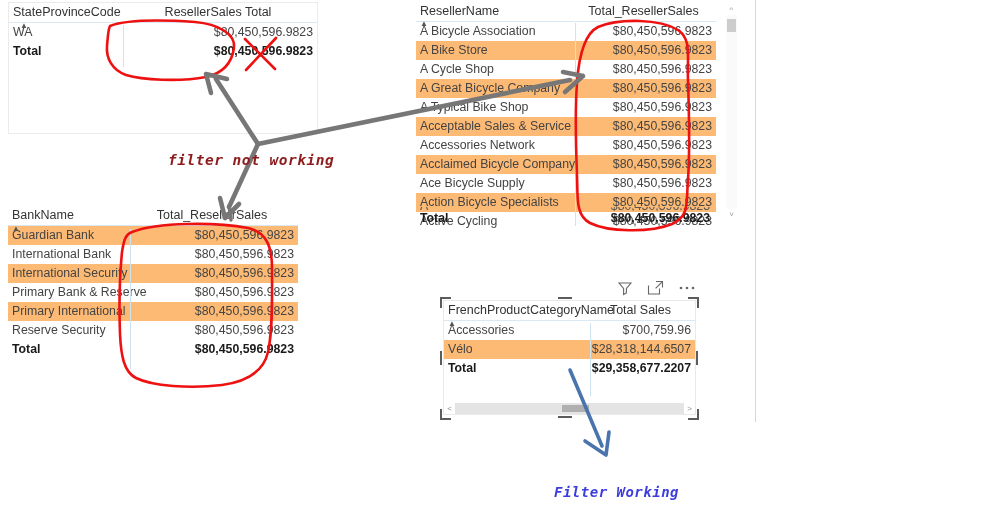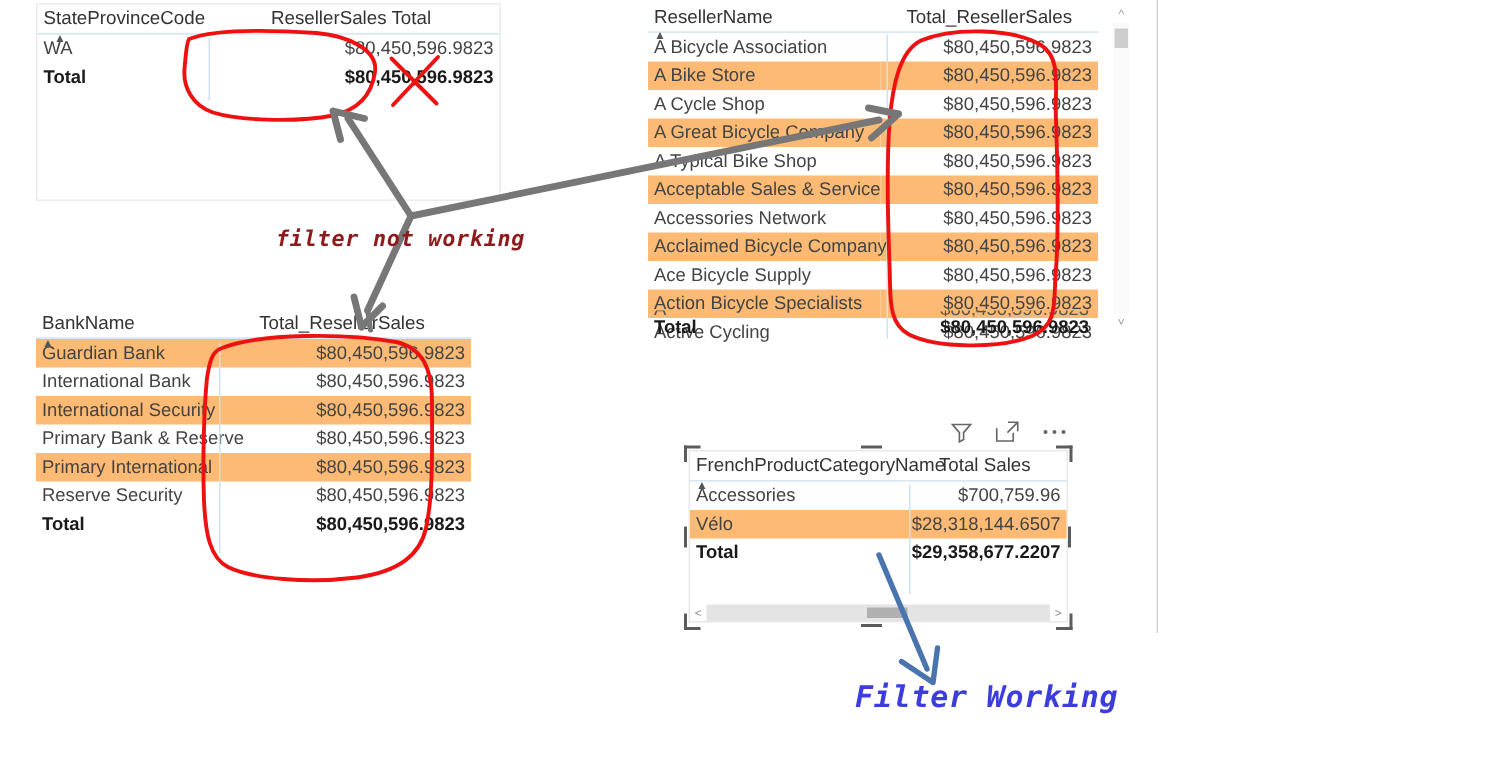--- a/index.html
+++ b/index.html
@@ -1,21 +1,21 @@
 <!DOCTYPE html>
 <html><head>
 <meta charset="utf-8">
 <style>
   html,body{margin:0;padding:0;}
   body{
     width:998px;height:508px;background:#ffffff;overflow:hidden;position:relative;
     font-family:"Liberation Sans",sans-serif;
     -webkit-font-smoothing:antialiased;
   }
-  .canvas{position:absolute;left:16px;top:0;width:816px;height:508px;}
+  .canvas{position:absolute;left:0;top:0;width:816px;height:508px;}
 
   
   .visual{position:absolute;box-sizing:border-box;background:#ffffff;}
   .vis-bordered{border:1px solid #ebebeb;}
   table.pbi{border-collapse:collapse;width:100%;table-layout:fixed;}
   table.pbi th{
     font-weight:400;color:#333333;font-size:12.5px;text-align:left;
     padding:2px 4px 3px 4px;vertical-align:bottom;white-space:nowrap;
     border-bottom:1px solid #d9e8f2;
   }
@@ -53,21 +53,21 @@
   .edgebar{position:absolute;background:#5c5c5c;}
 
   
   .vis-icons{position:absolute;display:flex;gap:14px;align-items:center;}
   .vis-icons .ic{color:#666;cursor:pointer;}
 
   
   .ann{position:absolute;font-family:"DejaVu Sans Mono","Liberation Mono",monospace;
     font-style:italic;font-weight:bold;white-space:nowrap;}
   .ann-red{color:#8d1b1b;font-size:14.5px;letter-spacing:.5px;}
-  .ann-blue{color:#3d3ddd;font-size:20px;letter-spacing:.5px;}
+  .ann-blue{color:#3d3ddd;font-size:14px;letter-spacing:.5px;margin-top:32px;}
 
   svg.overlay{position:absolute;left:0;top:0;width:998px;height:508px;
     pointer-events:none;overflow:visible;}
 
   .divider{position:absolute;width:1px;background:#d6d6d6;}
 </style>
 </head>
 <body>
 
 <div class="canvas">

